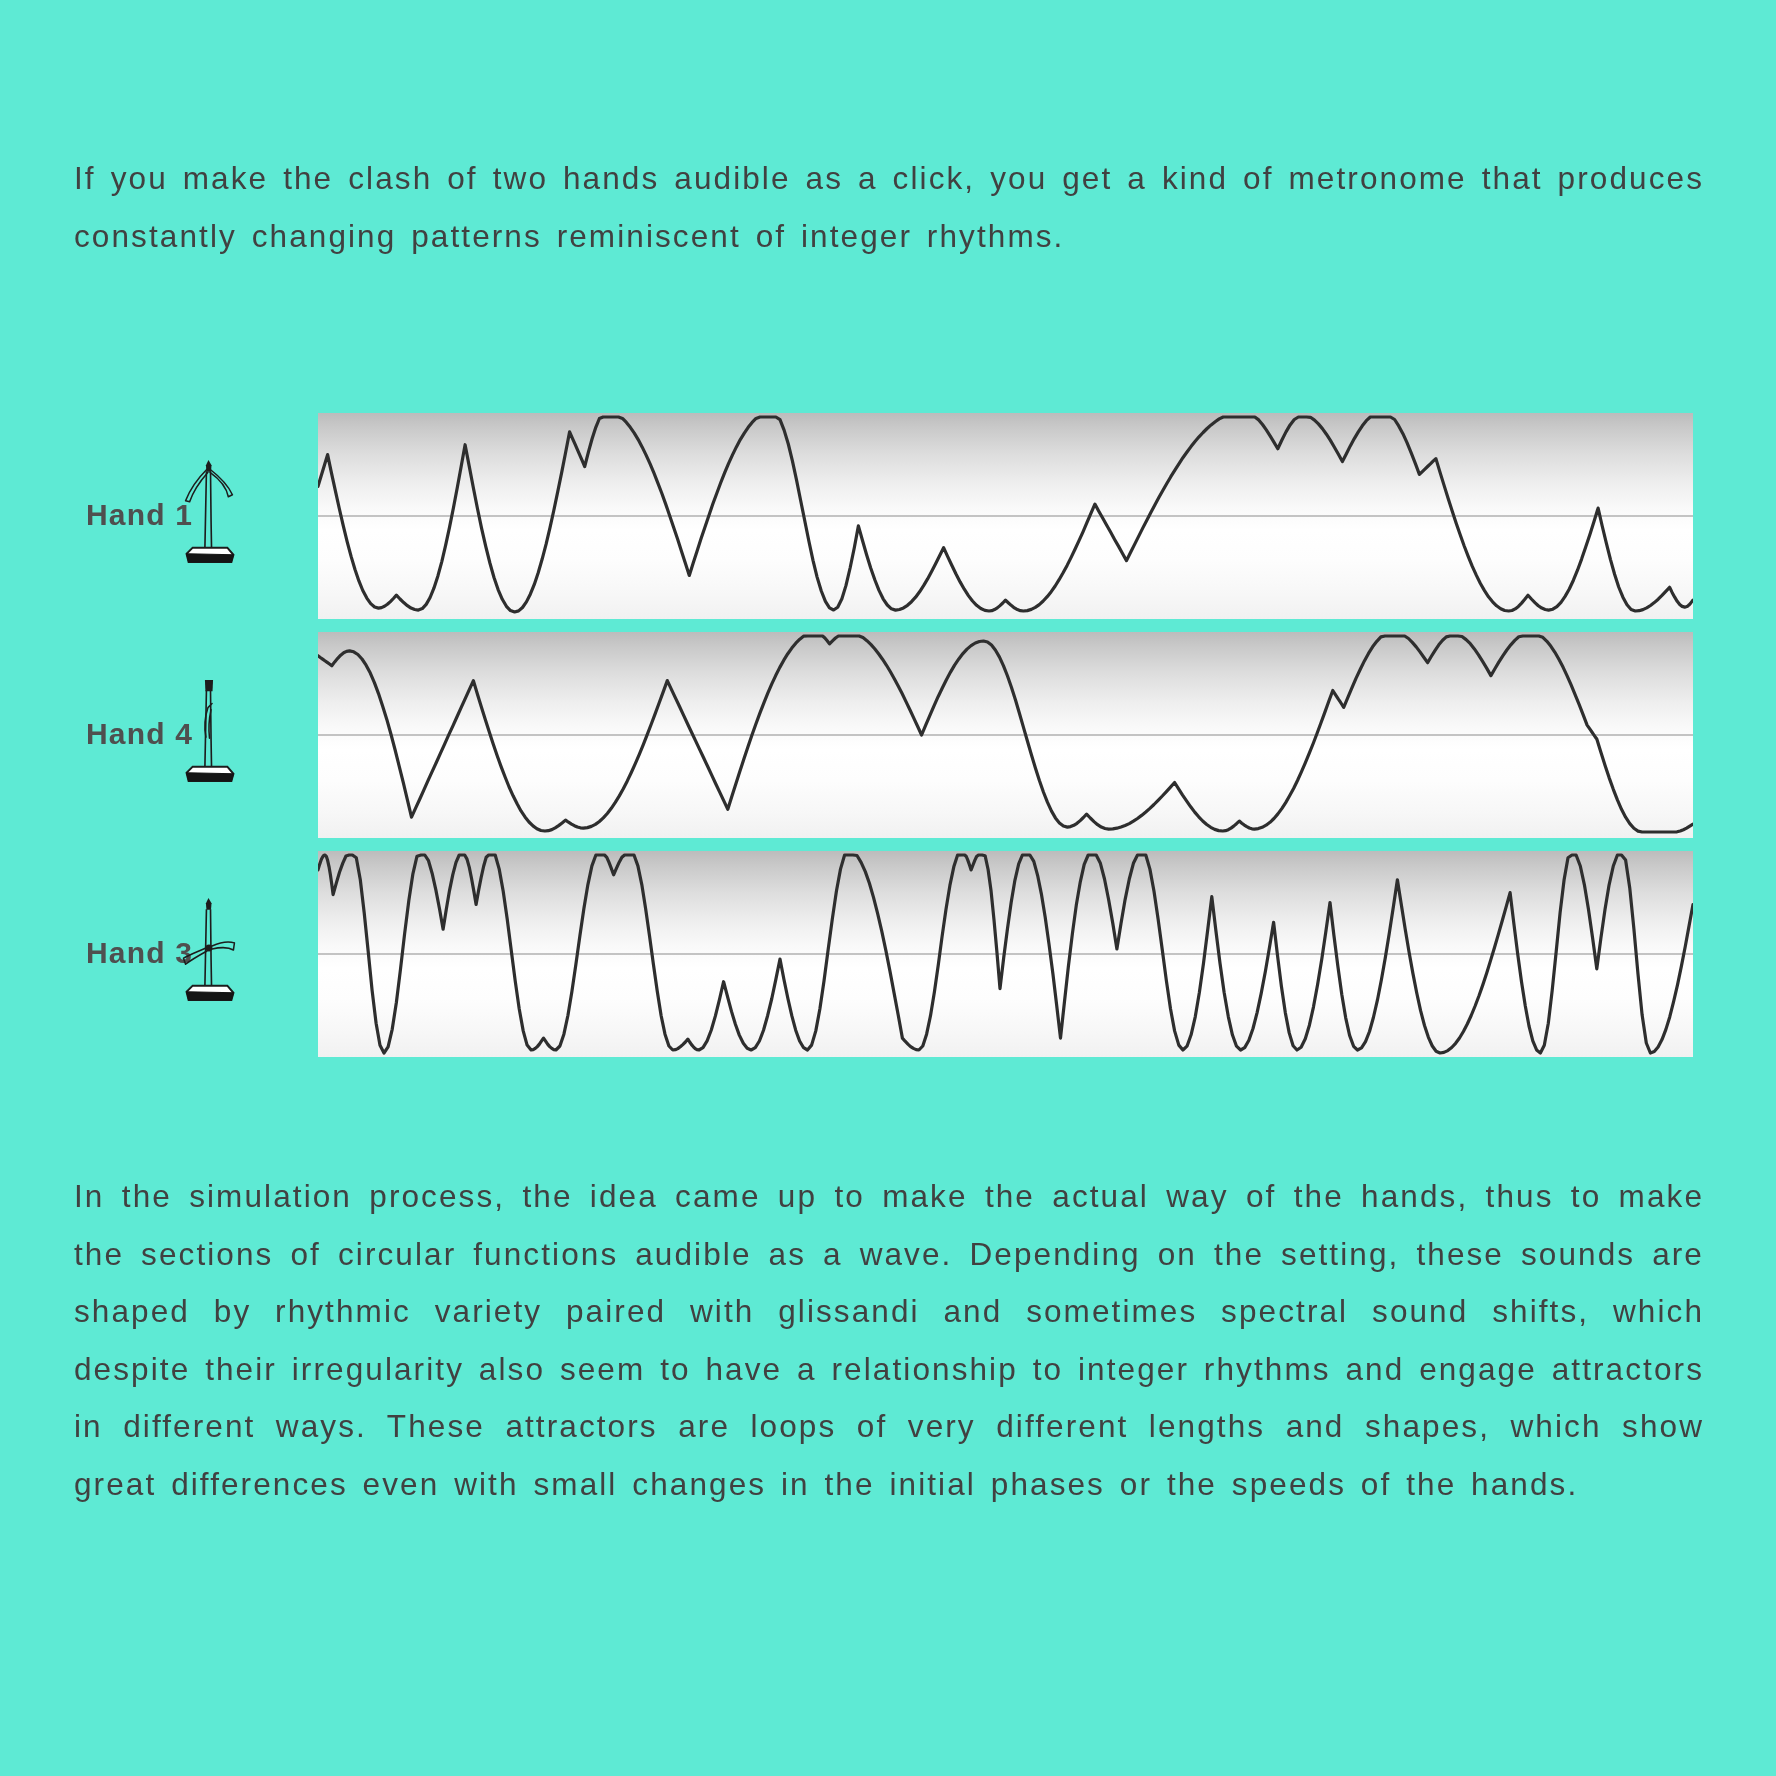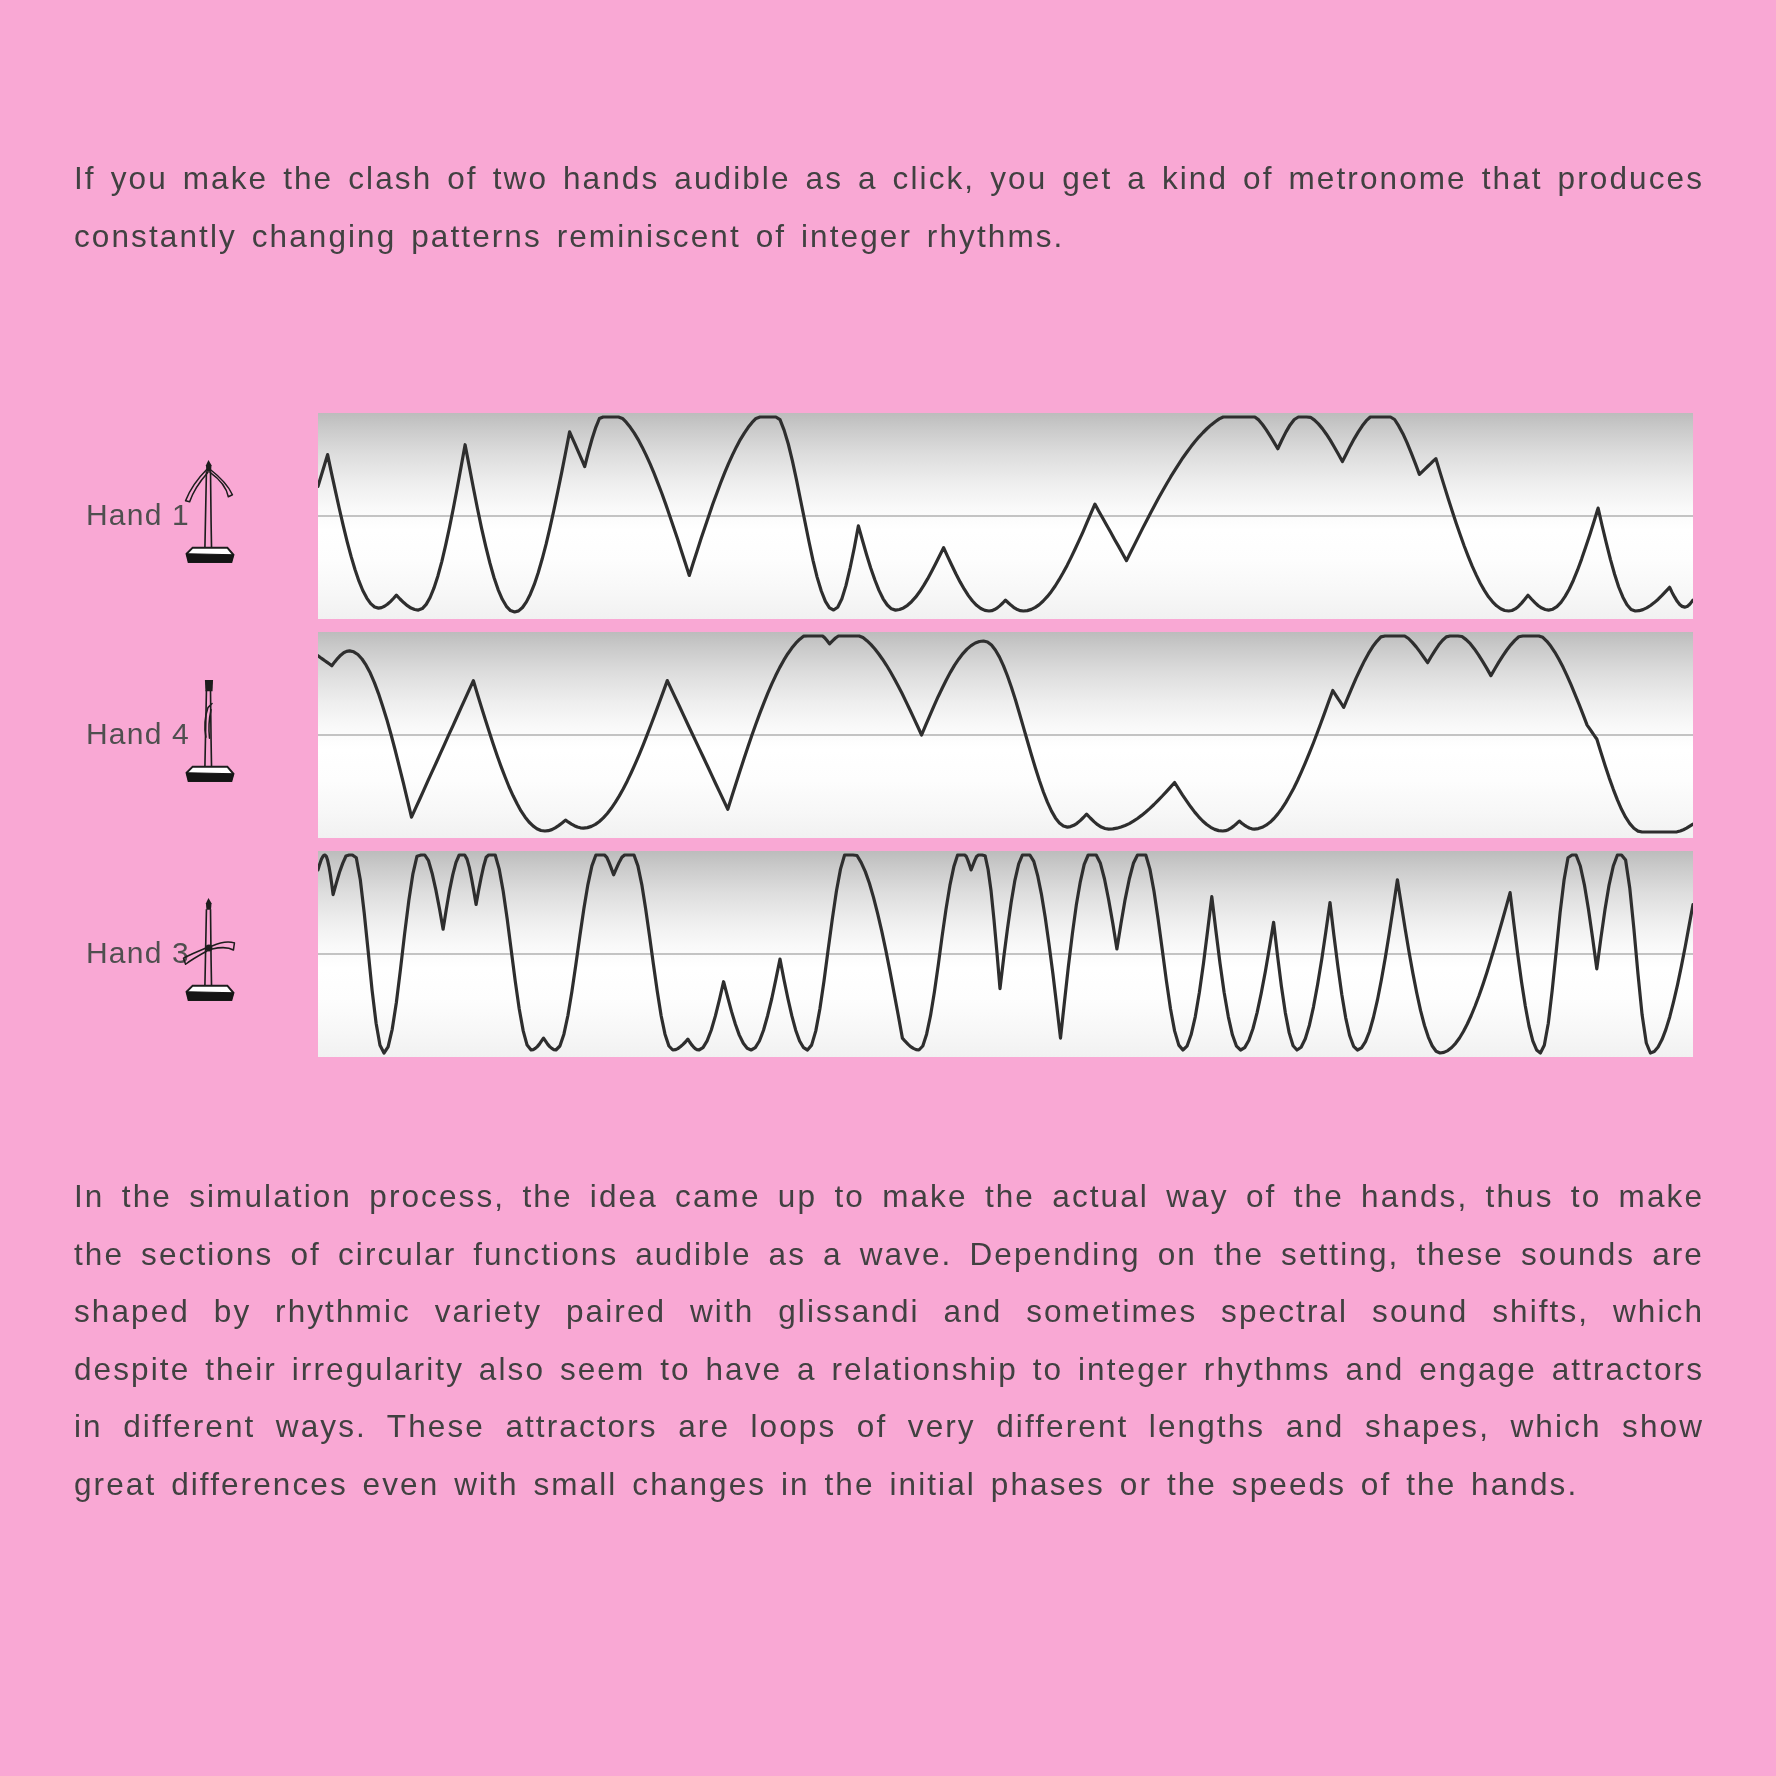--- a/index.html
+++ b/index.html
@@ -1,19 +1,19 @@
 <!DOCTYPE html>
 <html><head>
 <meta charset="utf-8">
 <style>
   html,body{margin:0;padding:0;background:#ffffff;}
   .page{
     position:relative;
     width:1776px;height:1776px;
-    background:#f9a8d4;
+    background:#5eead4;
     overflow:hidden;
     font-family:"Liberation Sans","DejaVu Sans",sans-serif;
   }
   .para{
     position:absolute;
     left:74px;
     width:1630px;
     margin:0;
     font-size:31.5px;
     font-weight:300;
@@ -24,21 +24,21 @@
     text-align:justify;
   }
   .para-top{top:150px;}
   .para-bottom{top:1168px;}
   .fig-row{position:absolute;left:0;width:1776px;height:206px;}
   .hand-label{
     position:absolute;
     left:86px;top:85px;
     width:120px;
     font-size:30px;
-    font-weight:400;
+    font-weight:700;
     letter-spacing:1.2px;
     color:#4f4f4f;
     white-space:nowrap;
   }
   .hand-icon{position:absolute;left:179px;top:42px;width:62px;height:112px;}
   .band{
     position:absolute;
     left:318px;top:0;
     width:1375px;height:206px;
     background:linear-gradient(180deg,

